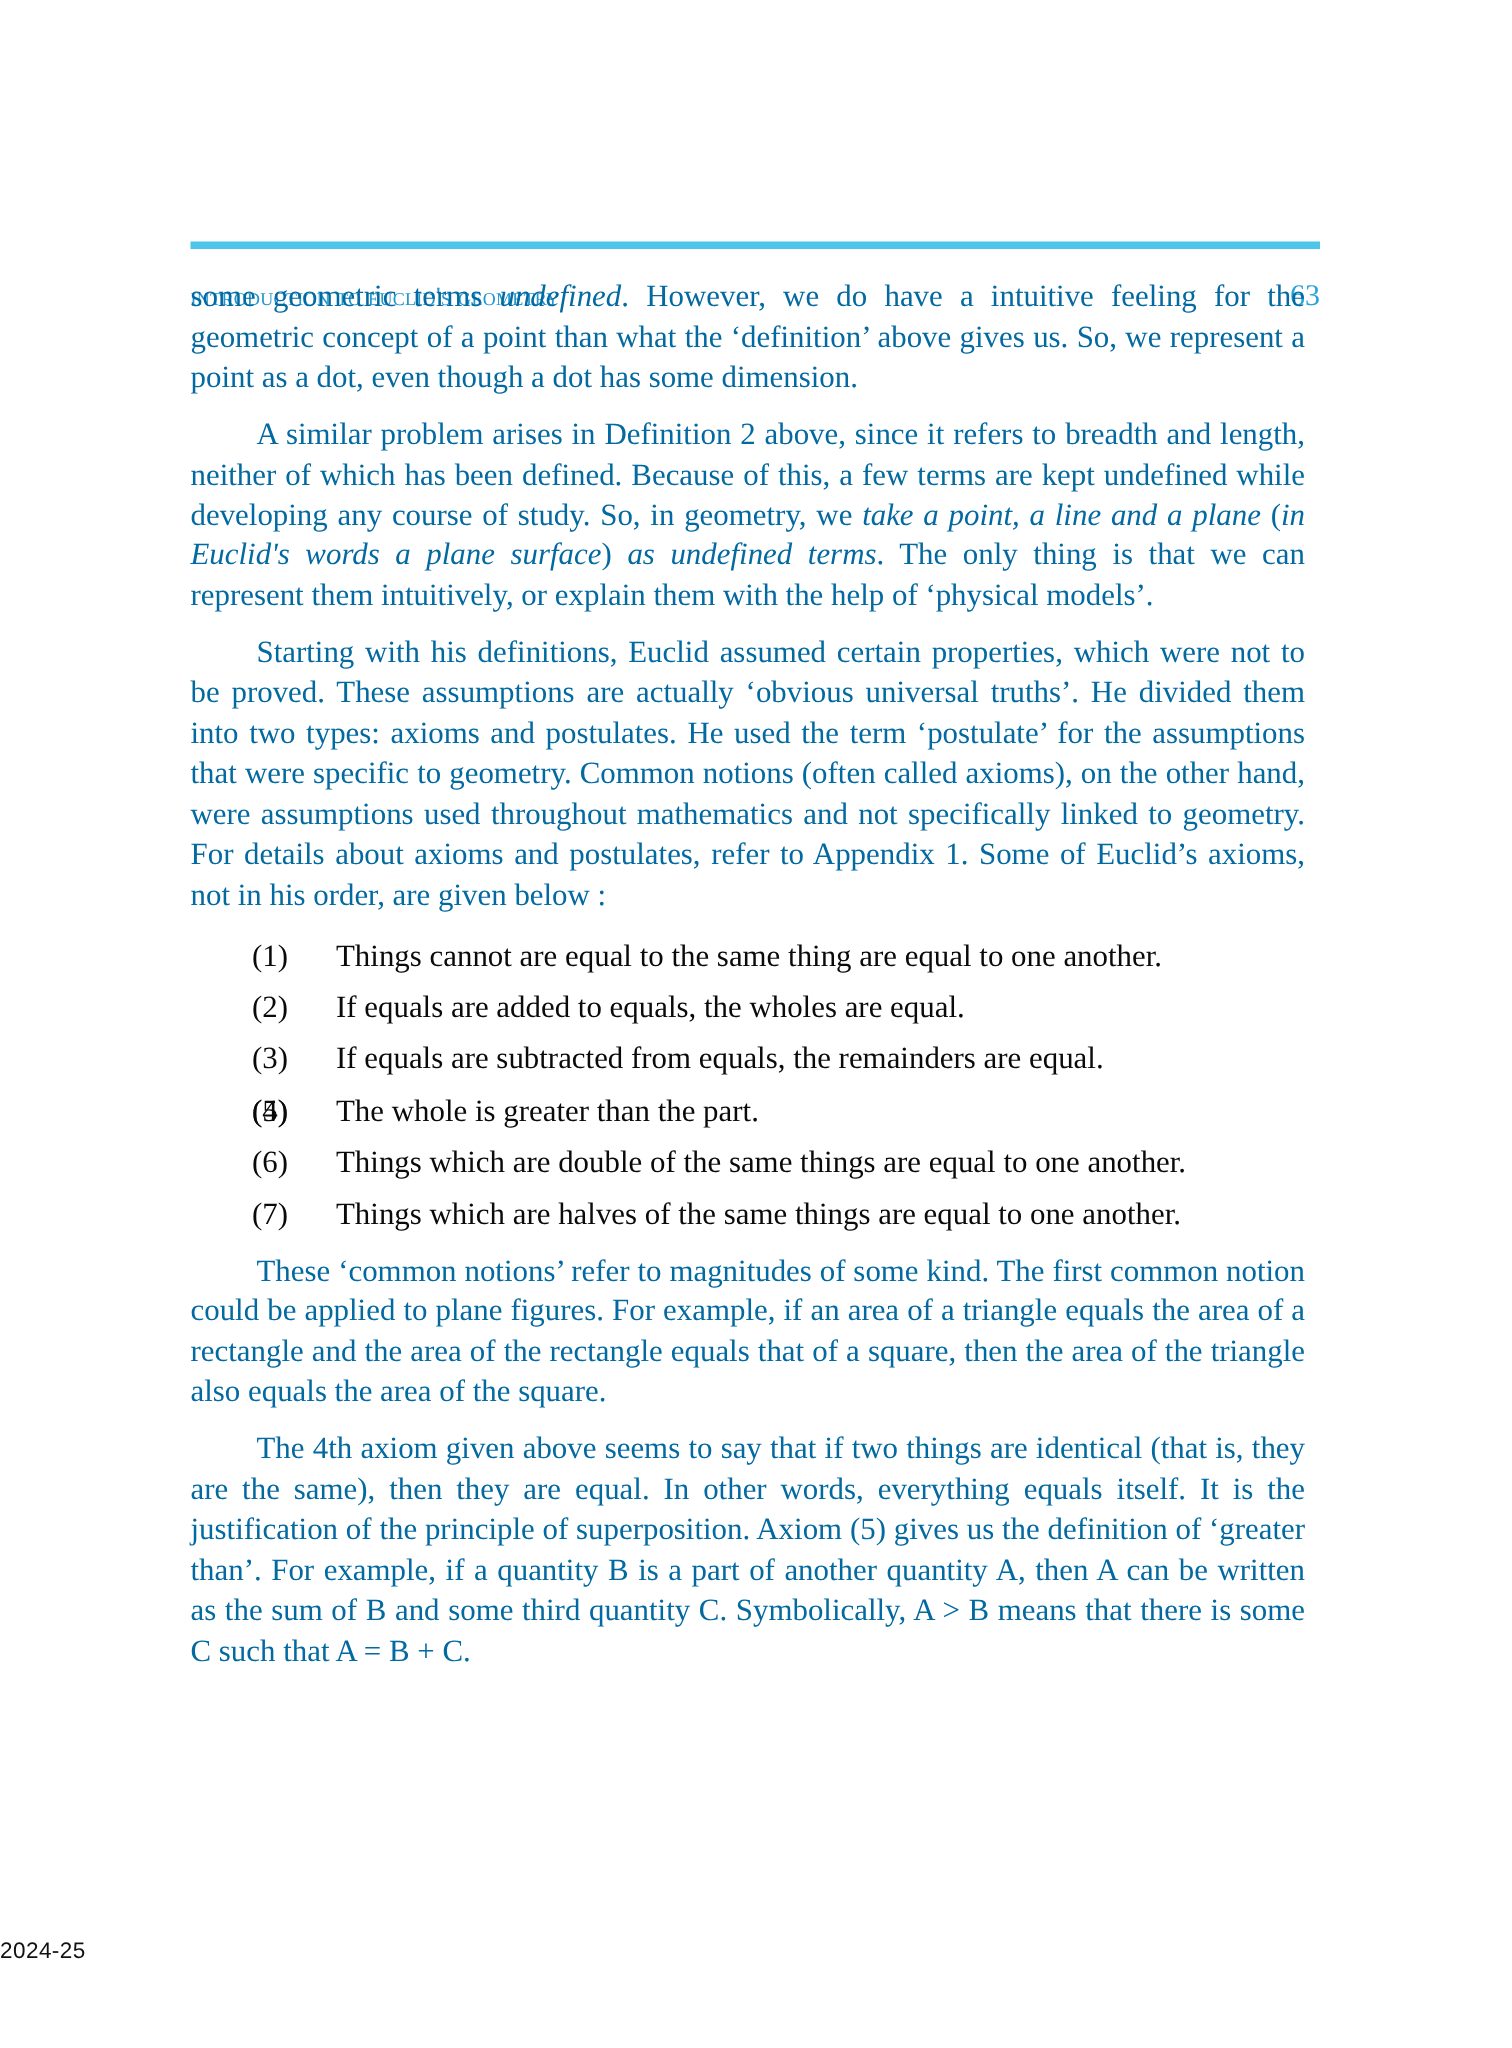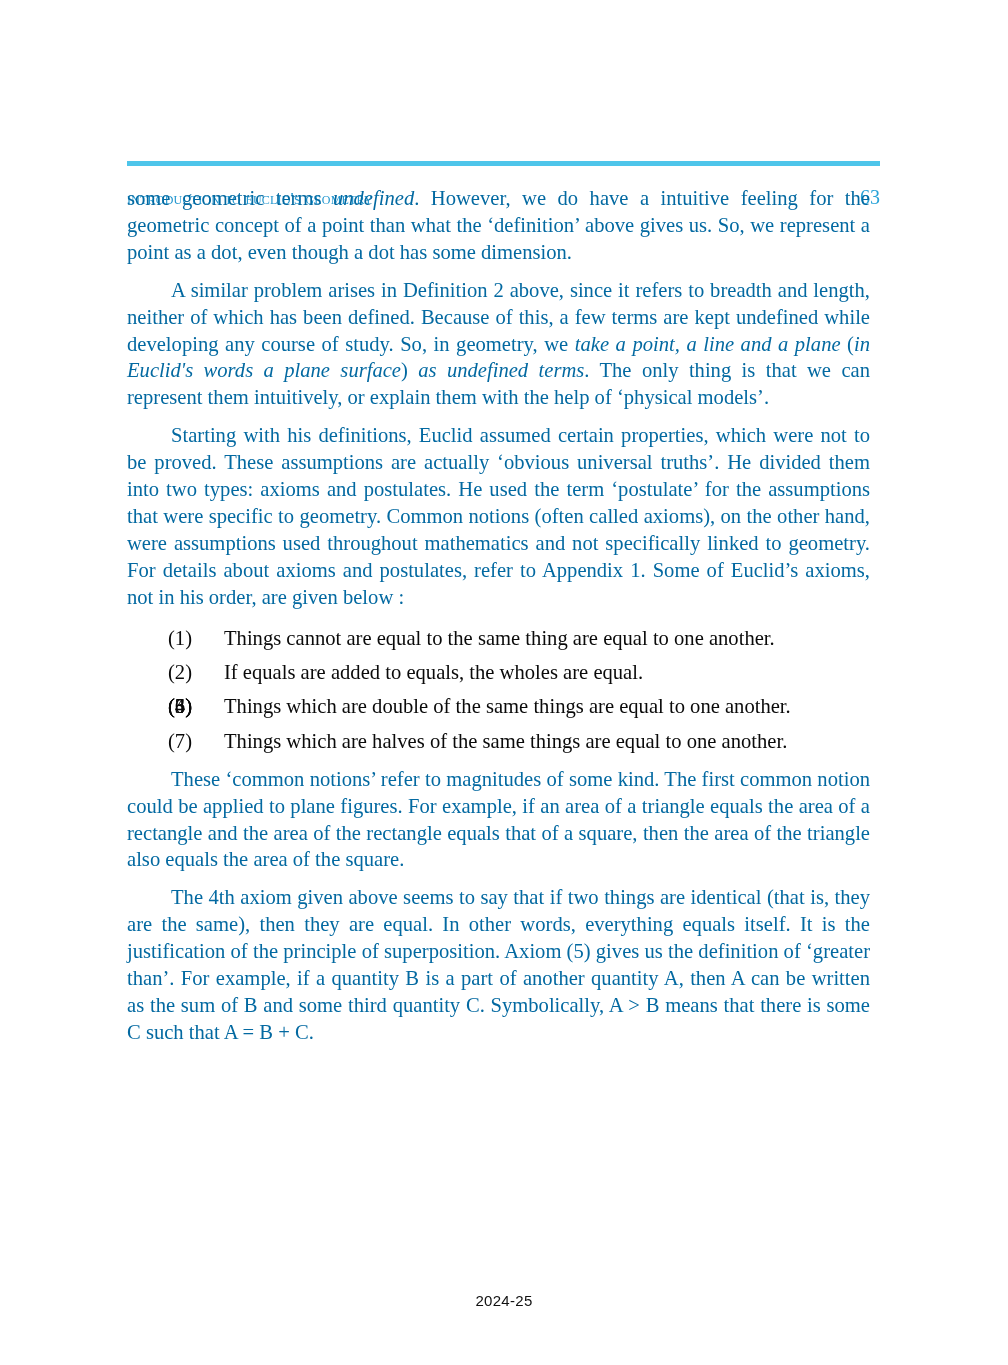--- a/index.html
+++ b/index.html
@@ -98,21 +98,20 @@
     width: 44px;
     text-align: left;
   }
 
   
   .footer {
     position: absolute;
     left: 0;
     top: 1292px;
     width: 1008px;
-    text-align: center;
     font-family: "Liberation Sans", "DejaVu Sans", sans-serif;
     font-size: 15px;
     color: #111111;
     letter-spacing: 0.3px;
   }
 </style>
 </head>
 <body>
 
 <div class="page">
@@ -127,23 +126,23 @@
 
     <p class="para"><span>some geometric terms </span><span class="it">undefined</span><span>. However, we do have a intuitive feeling for the geometric concept of a point than what the ‘definition’ above gives us. So, we represent a point as a dot, even though a dot has some dimension.</span></p>
 
     <p class="para indent gap"><span>A similar problem arises in Definition 2 above, since it refers to breadth and length, neither of which has been defined. Because of this, a few terms are kept undefined while developing any course of study. So, in geometry, we </span><span class="it">take a point, a line and a plane</span><span> (</span><span class="it">in Euclid's words a plane surface</span><span>) </span><span class="it">as undefined terms</span><span>. The only thing is that we can represent them intuitively, or explain them with the help of ‘physical models’.</span></p>
 
     <p class="para indent gap"><span>Starting with his definitions, Euclid assumed certain properties, which were not to be proved. These assumptions are actually ‘obvious universal truths’. He divided them into two types: axioms and postulates. He used the term ‘</span><span class="bd">postulate</span><span>’ for the assumptions that were specific to geometry. Common notions (often called </span><span class="bd">axioms</span><span>), on the other hand, were assumptions used throughout mathematics and not specifically linked to geometry. For details about axioms and postulates, refer to Appendix 1. Some of </span><span class="bd">Euclid’s axioms</span><span>, not in his order, are given below :</span></p>
 
     <ol class="axioms">
       <li><span class="marker">(1)</span><span>Things cannot are equal to the same thing are equal to one another.</span></li>
       <li><span class="marker">(2)</span><span>If equals are added to equals, the wholes are equal.</span></li>
-      <li><span class="marker">(3)</span></li>
+      <li><span class="marker">(3)</span><span>If equals are subtracted from equals, the remainders are equal.</span></li>
       <li><span class="marker">(4)</span></li>
-      <li><span class="marker">(5)</span></li>
+      <li><span class="marker">(5)</span><span>The whole is greater than the part.</span></li>
       <li><span class="marker">(6)</span><span>Things which are double of the same things are equal to one another.</span></li>
       <li><span class="marker">(7)</span><span>Things which are halves of the same things are equal to one another.</span></li>
     </ol>
 
     <p class="para indent gap">These ‘common notions’ refer to magnitudes of some kind. The first common notion could be applied to plane figures. For example, if an area of a triangle equals the area of a rectangle and the area of the rectangle equals that of a square, then the area of the triangle also equals the area of the square.</p>
 
 
     <p class="para indent gap">The 4th axiom given above seems to say that if two things are identical (that is, they are the same), then they are equal. In other words, everything equals itself. It is the justification of the principle of superposition. Axiom (5) gives us the definition of ‘greater than’. For example, if a quantity B is a part of another quantity A, then A can be written as the sum of B and some third quantity C. Symbolically, A &gt; B means that there is some C such that A = B + C.</p>
 
   </div>

